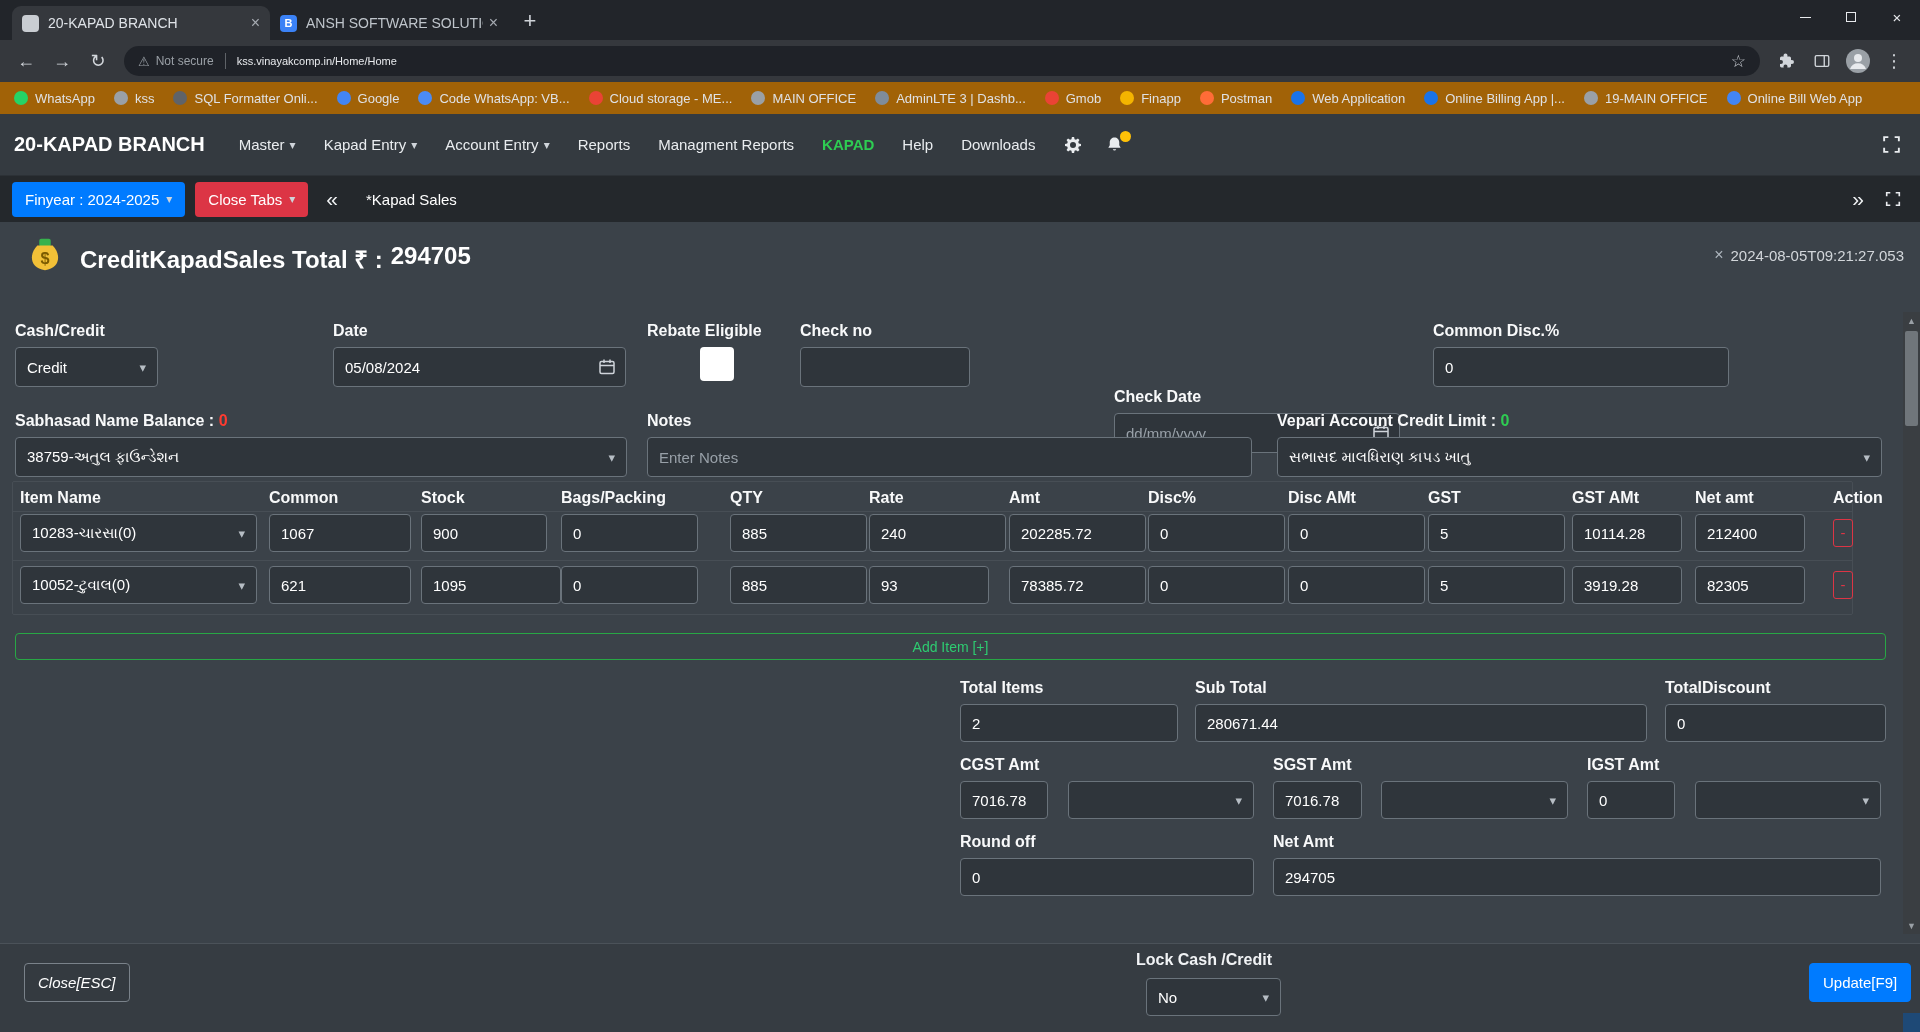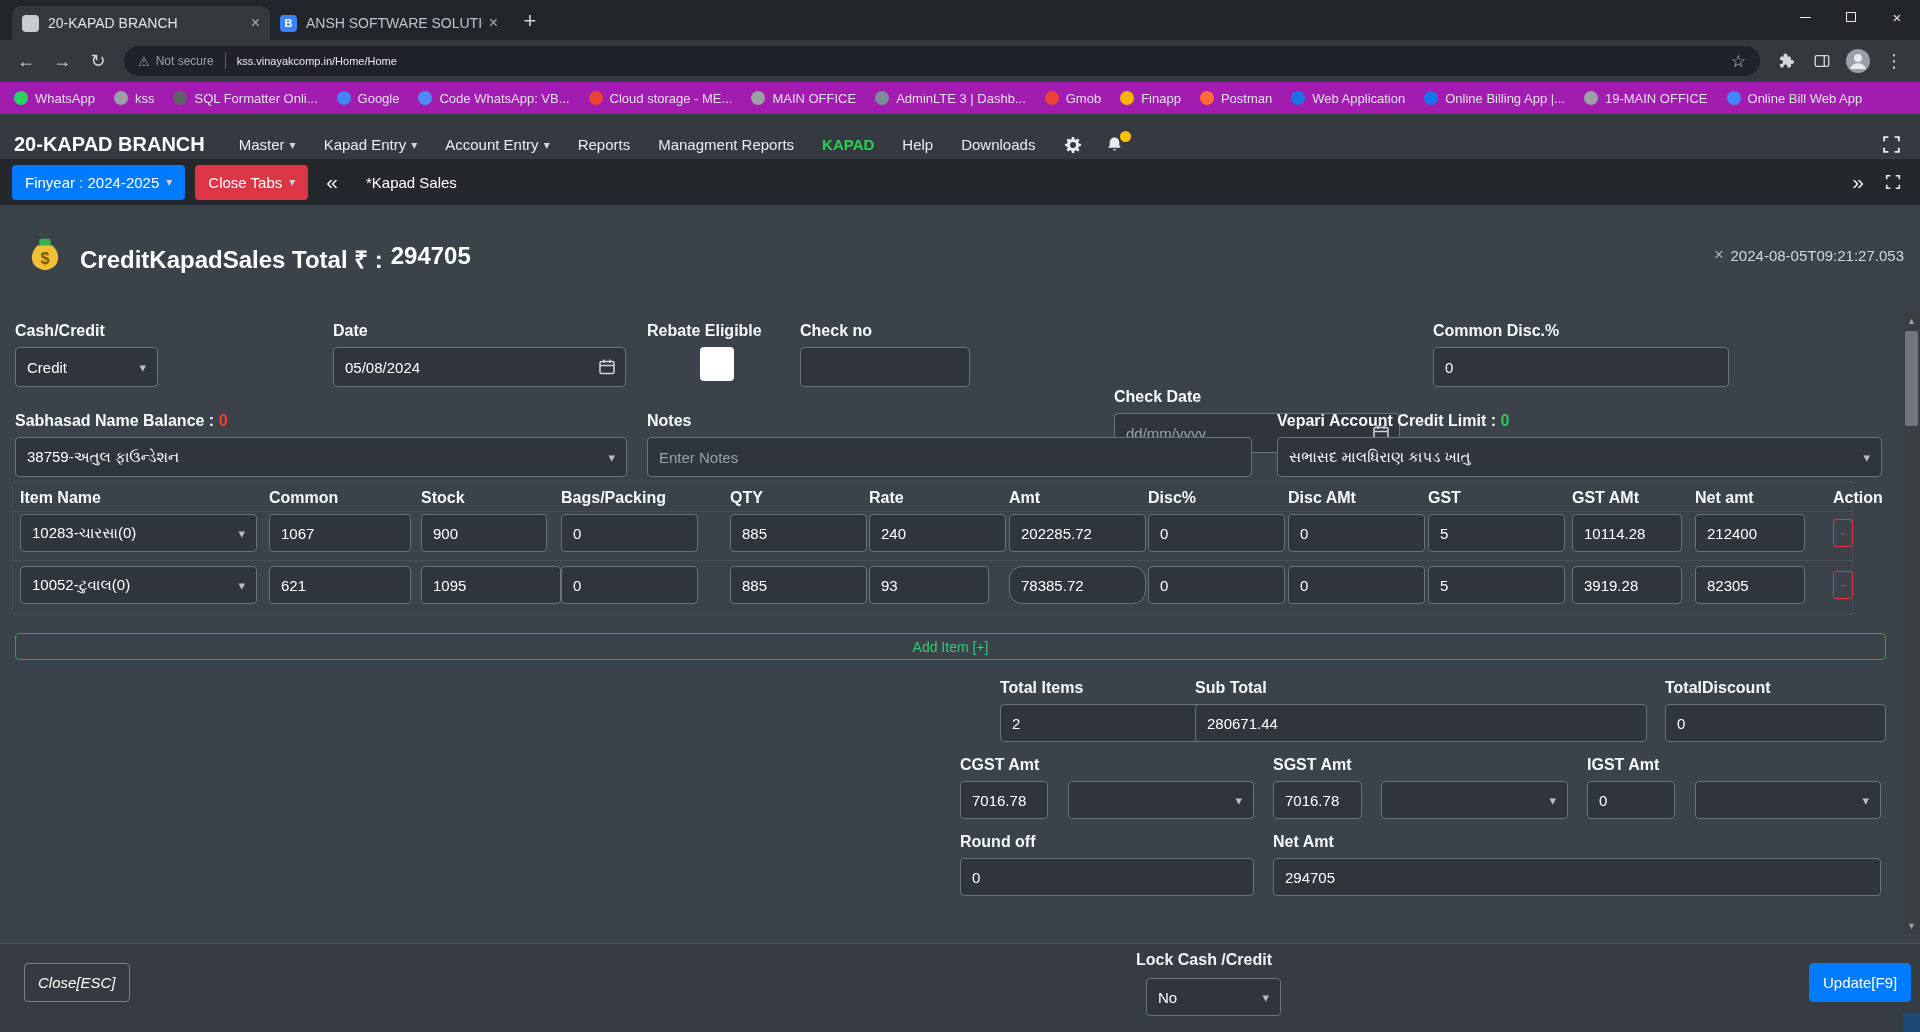--- a/index.html
+++ b/index.html
@@ -23,37 +23,37 @@
 
   #toolbar { position:absolute; left:0; top:40px; width:1920px; height:42px; background:#35383d; display:flex; align-items:center; padding:0 8px; }
   .tb-btn { width:36px; height:36px; display:flex; align-items:center; justify-content:center; color:#d2d6db; font-size:18px; border-radius:50%; flex:0 0 auto; }
   .omnibox { flex:1; height:30px; background:#1f2228; border-radius:15px; margin:0 8px; display:flex; align-items:center; padding:0 14px; }
   .omnibox .warn { color:#9aa0a6; font-size:13px; margin-right:6px; }
   .omnibox .nsec { color:#9aa0a6; font-size:12px; white-space:nowrap; }
   .omnibox .odiv { width:1px; height:16px; background:#5f6368; margin:0 11px; }
   .omnibox .url { color:#e8eaed; font-size:11px; flex:1; white-space:nowrap; overflow:hidden; }
   .omnibox .star { color:#c7cbd1; font-size:17px; margin-left:10px; }
 
-  #bookmarks { position:absolute; left:0; top:82px; width:1920px; height:32px; background:#a21caf; display:flex; align-items:center; padding:0 14px; gap:19px; overflow:hidden; }
+  #bookmarks { position:absolute; left:0; top:82px; width:1920px; height:32px; background:#a16207; display:flex; align-items:center; padding:0 14px; gap:19px; overflow:hidden; }
   .bm { display:flex; align-items:center; gap:7px; white-space:nowrap; }
   .fav { width:14px; height:14px; border-radius:50%; display:inline-block; flex:0 0 auto; }
   .bm-label { font-size:13px; color:#dfe1e5; }
 
   
   #navbar { position:absolute; left:0; top:114px; width:1920px; height:62px; background:#343a40; display:flex; align-items:center; padding:0 14px; border-bottom:1px solid #2c3136; }
   .brand { font-size:20px; font-weight:bold; color:#fff; margin-right:34px; white-space:nowrap; }
   .nav-item { font-size:15px; color:#e9ecef; margin-right:28px; white-space:nowrap; display:flex; align-items:center; gap:5px; }
   .nav-item.highlight span { color:#2ecc52; font-weight:bold; }
   .nav-caret { color:#cfd4da; font-size:12px; }
   .nav-icon { margin-right:22px; display:flex; align-items:center; position:relative; }
   .badge-dot { position:absolute; top:-4px; right:-7px; width:11px; height:11px; border-radius:50%; background:#ffc107; }
   .spacer { flex:1; }
 
   
-  #tabsbar { position:absolute; left:0; top:159px; width:1920px; height:46px; background:#24282c; display:flex; align-items:center; padding:0 12px; gap:10px;justify-content:center; }
+  #tabsbar { position:absolute; left:0; top:176px; width:1920px; height:46px; background:#24282c; display:flex; align-items:center; padding:0 12px; gap:10px;justify-content:center; }
   .btn { border:none; border-radius:4px; color:#fff; font-size:15px; height:35px; padding:0 13px; display:inline-flex; align-items:center; gap:7px; font-family:inherit; white-space:nowrap; }
   .btn-blue { background:#007bff; }
   .btn-red { background:#dc3545; }
   .chev { color:#f1f3f5; font-size:21px; padding:0 8px; }
   .subtab-label { font-size:15px; color:#fff; margin-left:10px; }
 
   
   #page { position:absolute; left:0; top:222px; width:1920px; height:721px; background:#3b4249; }
   .page-title { position:absolute; left:80px; top:20px; font-size:24px; font-weight:bold; color:#fff; display:flex; gap:8px; white-space:nowrap; }
   .stamp { position:absolute; right:16px; top:24px; display:flex; align-items:center; gap:7px; }
@@ -399,31 +399,31 @@
 
   <div class="sel abs row-inp" style="left:20px;top:344px;width:237px;">
       <span class="val">10052-ટુવાલ(0)</span>
       <span class="caret">▾</span>
     </div>
   <input class="inp abs row-inp" style="left: 269px; top: 344px; width: 142px;" value="621">
   <input class="inp abs row-inp" style="left: 421px; top: 344px; width: 140px;" value="1095">
   <input class="inp abs row-inp" style="left: 561px; top: 344px; width: 137px;" value="0">
   <input class="inp abs row-inp" style="left: 730px; top: 344px; width: 137px;" value="885">
   <input class="inp abs row-inp" style="left: 869px; top: 344px; width: 120px;" value="93">
-  <input class="inp abs row-inp" style="left: 1009px; top: 344px; width: 137px; border-radius: 13px;" value="78385.72">
+  <input class="inp abs row-inp" style="left: 1009px; top: 344px; width: 137px;" value="78385.72">
   <input class="inp abs row-inp" style="left: 1148px; top: 344px; width: 137px;" value="0">
   <input class="inp abs row-inp" style="left: 1288px; top: 344px; width: 137px;" value="0">
   <input class="inp abs row-inp" style="left: 1428px; top: 344px; width: 137px;" value="5">
   <input class="inp abs row-inp" style="left: 1572px; top: 344px; width: 110px;" value="3919.28">
   <input class="inp abs row-inp" style="left: 1695px; top: 344px; width: 110px;" value="82305">
   <button class="act-btn" style="left:1833px;top:349px;">-</button>
 
   <button class="add-item">Add Item [+]</button>
 
-  <div class="fgroup" style="left:960px;top:456px;width:218px;margin-left:40px;">
+  <div class="fgroup" style="left:960px;top:456px;width:218px;">
     <div class="flabel">Total Items</div>
     <input class="inp row-inp" value="2" style="">
   </div>
   <div class="fgroup" style="left:1195px;top:456px;width:452px;">
     <div class="flabel">Sub Total</div>
     <input class="inp row-inp" value="280671.44" style="">
   </div>
   <div class="fgroup" style="left:1665px;top:456px;width:221px;">
     <div class="flabel">TotalDiscount</div>
     <input class="inp row-inp" value="0" style="">

